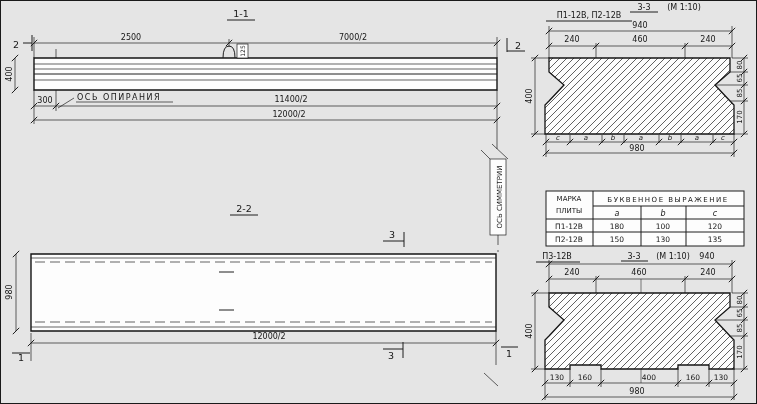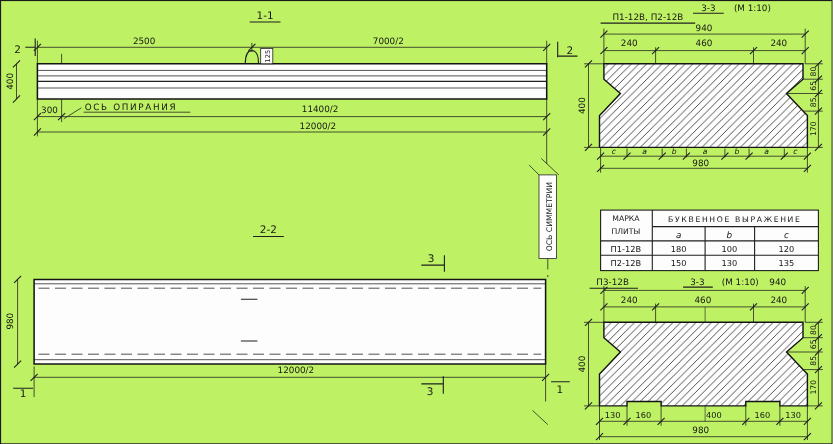--- a/index.html
+++ b/index.html
@@ -1,16 +1,16 @@
 <!DOCTYPE html>
 <html><head>
 <meta charset="utf-8">
 <style>
   html,body{margin:0;padding:0;background:#fff;}
-  .stage{position:relative;width:757px;height:404px;background:#bef264;border:1px solid #1a1a1a;box-sizing:border-box;overflow:hidden;font-family:"DejaVu Sans",sans-serif;}
+  .stage{position:relative;width:757px;height:404px;background:#e5e5e5;border:1px solid #1a1a1a;box-sizing:border-box;overflow:hidden;font-family:"DejaVu Sans",sans-serif;}
   svg text{font-family:"DejaVu Sans",sans-serif;fill:#161616;}
   .s6{font-size:6px}.s7{font-size:7px}.s75{font-size:7.5px}.s8{font-size:8px}.s9{font-size:9.5px}
   .it{font-style:italic}
   .ls{letter-spacing:1.5px}
   .ln{stroke:#1f1f1f;stroke-width:1;fill:none}
   .thin{stroke:#1f1f1f;stroke-width:0.7;fill:none}
   .thick{stroke:#141414;stroke-width:1.4;fill:none}
   .dash{stroke-dasharray:10 5}
   .hatched{fill:url(#hatch);stroke:#141414;stroke-width:1.3}
   .white{fill:#fdfdfd}

